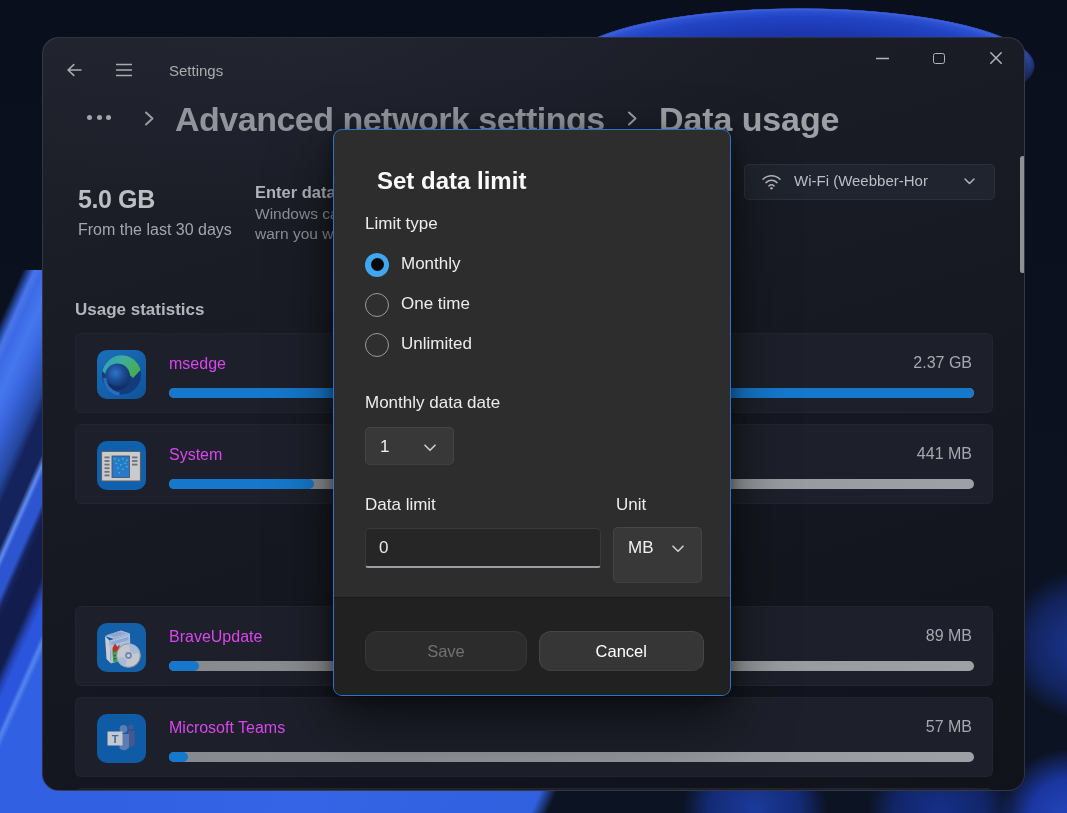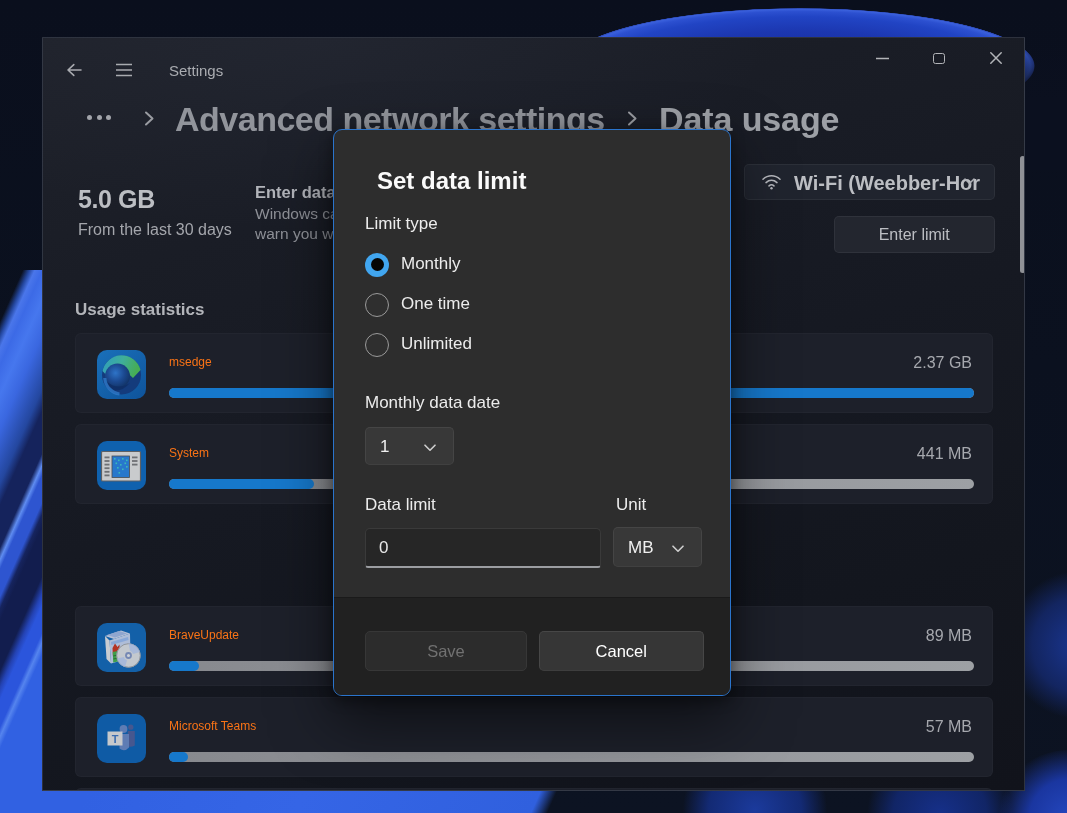--- a/index.html
+++ b/index.html
@@ -20,42 +20,42 @@
       #3161e2 300px, #3565e6 500px, #3060de 715px, rgba(10,15,30,0) 730px); }
   #blobBR1 { position:absolute; left:675px; top:745px; width:160px; height:130px; border-radius:50%;
     background: radial-gradient(circle, #1b3a9c 0%, #132a74 45%, rgba(10,15,30,0) 70%); }
   #blobBR2 { position:absolute; left:855px; top:755px; width:170px; height:120px; border-radius:50%;
     background: radial-gradient(circle, #16308a 0%, #112566 45%, rgba(10,15,30,0) 70%); }
   #blobBR3 { position:absolute; left:995px; top:750px; width:150px; height:140px; border-radius:50%;
     background: radial-gradient(circle, #2548c0 0%, #1a36a0 40%, rgba(10,15,30,0) 70%); }
   #bumpR { position:absolute; left:1005px; top:570px; width:150px; height:150px; border-radius:50%;
     background: radial-gradient(circle, #1a3692 0%, #132560 45%, rgba(10,15,30,0) 70%); }
   
-  #win { position:absolute; left:42px; top:37px; width:983px; height:754px; border-radius:0;
+  #win { position:absolute; left:42px; top:37px; width:983px; height:754px; border-radius:17px;
     border:1px solid rgba(120,130,150,0.28);
     background: linear-gradient(163deg, #1f222b 0%, #1a1d26 24%, #161922 50%, #13161e 76%, #11131b 100%);
     overflow:hidden; }
   #win .sheen { position:absolute; left:0; top:0; width:100%; height:100%;
      background: radial-gradient(ellipse 700px 300px at 28% 0%, rgba(95,105,135,0.07), rgba(0,0,0,0) 65%); }
   .card { position:absolute; left:32px; width:918px; height:80px; background:#1d202a; border-radius:6px; border:1px solid rgba(255,255,255,0.022); }
   .icon { position:absolute; left:21px; top:15.5px; width:49px; height:49px; border-radius:10px; overflow:hidden; }
-  .appname { position:absolute; left:93px; top:21px; font-size:12px; color:#f97316; }
+  .appname { position:absolute; left:93px; top:21px; font-size:16px; color:#d946ef; }
   .appval { position:absolute; right:20px; top:20px; font-size:16px; color:#a6a8ae; }
   .track { position:absolute; left:93px; top:53.5px; width:805px; height:10px; border-radius:5px; background:linear-gradient(90deg,#87898e 0%, #94969b 55%, #9da0a4 100%); }
   .fill { position:absolute; left:0; top:0; height:10px; border-radius:5px; background:#1678cb; }
   
   #dlg { position:absolute; left:333px; top:129px; width:398px; height:567px; border-radius:9px;
      background:#2d2d2d; border:1px solid #2a74cc; box-shadow:0 24px 60px rgba(0,0,0,0.55), 0 4px 14px rgba(0,0,0,0.4); }
   #dlgfoot { position:absolute; left:0; bottom:0; width:100%; height:98px; background:#212121; border-top:1px solid #1a1a1a; border-radius:0 0 8px 8px; }
   .radio { position:absolute; width:24px; height:24px; border-radius:50%; }
   .radio.off { border:1.5px solid #9a9a9a; background:#2f2f2f; }
   .radio.on { background:#41a6f0; }
   .radio.on::after { content:""; position:absolute; left:5.5px; top:5.5px; width:13px; height:13px; border-radius:50%; background:#060606; }
   .dd { position:absolute; background:#383838; border:1px solid #454545; border-bottom-color:#404040; border-radius:5px; color:#f0f0f0; font-size:16px; }
-  .btn { position:absolute; width:162px; height:40px; border-radius:5px; font-size:16.5px; text-align:center; line-height:39px; }
+  .btn { position:absolute; width:162px; height:40px; border-radius:12px; font-size:16.5px; text-align:center; line-height:39px; }
   .chev { stroke:#cfcfcf; stroke-width:1.6; fill:none; stroke-linecap:round; stroke-linejoin:round; }
   .lbl { position:absolute; color:#ececec; font-size:17px; }
 </style>
 </head>
 <body>
 <div id="wall">
   <div id="dome"></div>
   <div id="petals"></div>
   <div id="blobBR1"></div>
   <div id="blobBR2"></div>
@@ -108,26 +108,25 @@
 
   <div class="abs" style="left:700.5px; top:126px; width:251.5px; height:36px; background:#20242e; border:1px solid rgba(255,255,255,0.055); border-radius:5px;"></div>
   <svg class="abs" style="left:718px; top:135px;" width="21" height="17" viewBox="0 0 21 17">
     <g stroke="#b6b8bd" stroke-width="1.5" fill="none" stroke-linecap="round">
       <path d="M2 6.2 C7 1.5 14 1.5 19 6.2"></path>
       <path d="M5 9.6 C8.3 6.6 12.7 6.6 16 9.6"></path>
       <path d="M8 12.9 C9.6 11.5 11.4 11.5 13 12.9"></path>
     </g>
     <circle cx="10.5" cy="15.3" r="1.2" fill="#b6b8bd"></circle>
   </svg>
-  <div class="abs" style="left:751px; top:134px; font-size:20px; color:#bcbec3;font-weight:bold;">Wi-Fi (Weebber-Hor</div>
+  <div class="abs" style="left:751px; top:134px; font-size:15px; color:#bcbec3;">Wi-Fi (Weebber-Hor</div>
   <svg class="abs" style="left:921px; top:140px;" width="11" height="7" viewBox="0 0 11 7">
       <path d="M1 1 L5.5 5.5 L10 1" stroke="#b0b2b7" stroke-width="1.5" fill="none" stroke-linecap="round" stroke-linejoin="round"></path>
     </svg>
 
-  <div class="abs" style="left:790.5px; top:177.5px; width:161.5px; height:37px; background:#23262f; border:1px solid rgba(255,255,255,0.06); border-radius:5px; text-align:center; line-height:36px; font-size:16px; color:#bcbec3;">Enter limit</div>
 
   <div class="abs" style="left:32px; top:262px; font-size:17px; font-weight:700; color:#b3b5ba;">Usage statistics</div>
 
   <div class="card" style="top:295px;">
     <div class="icon" id="ic-edge" style="background:linear-gradient(140deg,#1a70ba,#0e539b);">
       <svg width="49" height="49" viewBox="0 0 49 49">
         <defs>
           <linearGradient id="egTop" x1="0" y1="0" x2="1" y2="0.25">
             <stop offset="0" stop-color="#2f9cc0"></stop>
               <stop offset="0.55" stop-color="#3fae9a"></stop>
@@ -250,21 +249,21 @@
     <span style="position:absolute; left:14px; top:9px; font-size:17px;">1</span>
     <svg class="abs" style="left:58px; top:16px;" width="12" height="8" viewBox="0 0 12 8">
         <path class="chev" d="M1 1.2 L6 6.2 L11 1.2"></path>
       </svg>
   </div>
   <div class="lbl" style="left:31px; top:365px;">Data limit</div>
   <div class="lbl" style="left:282px; top:365px;">Unit</div>
   <div class="abs" style="left:31px; top:397.5px; width:236px; height:40px; background:#262626; border:1px solid #3a3a3a; border-bottom:2px solid #9b9da1; border-radius:5px 5px 3px 3px;">
     <span style="position:absolute; left:13px; top:9px; font-size:17px; color:#e8e8e8;">0</span>
   </div>
-  <div class="dd" style="left:279px; top:397px; width:89px; height:40px;">
+  <div class="dd" style="left:279px; top:397px; width:89px; height:56px;">
     <span style="position:absolute; left:14px; top:10px; font-size:17px;">MB</span>
     <svg class="abs" style="left:58px; top:17px;" width="12" height="8" viewBox="0 0 12 8">
         <path class="chev" d="M1 1.2 L6 6.2 L11 1.2"></path>
       </svg>
   </div>
   <div id="dlgfoot"></div>
   <div class="btn" style="left:31px; top:501px; background:#2c2c2c; border:1px solid #373737; color:#717171;">Save</div>
   <div class="btn" style="left:205px; top:501px; width:164.5px; background:#363636; border:1px solid #474747; border-bottom-color:#3e3e3e; color:#ffffff;">Cancel</div>
 </div>
 

